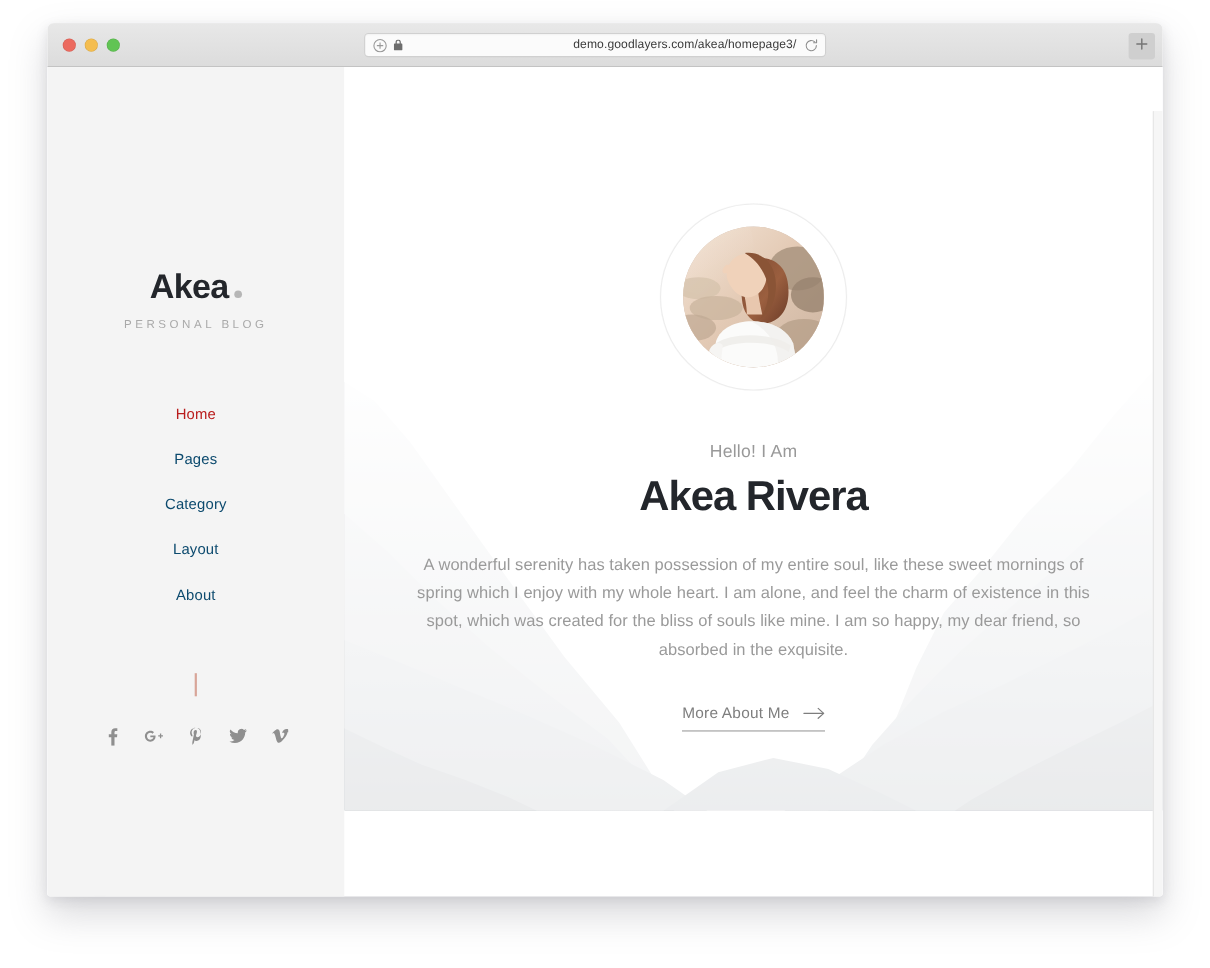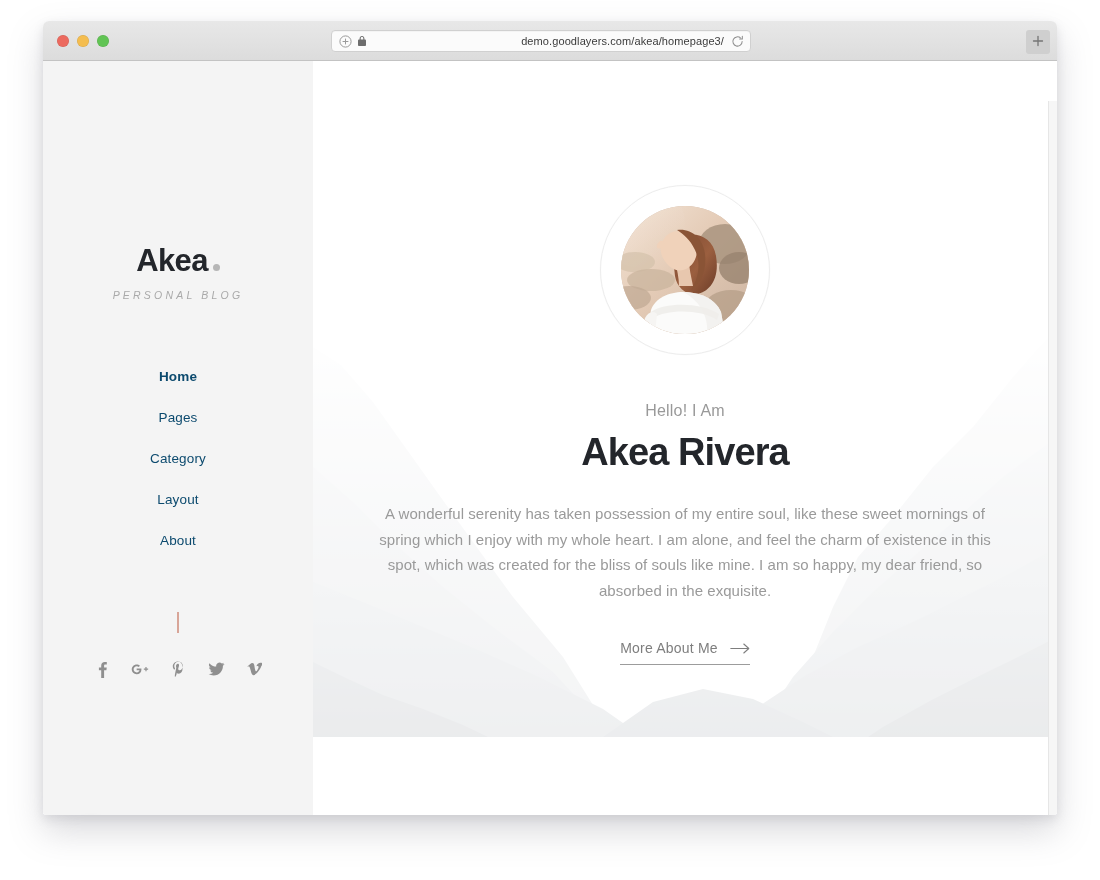--- a/index.html
+++ b/index.html
@@ -136,41 +136,40 @@
     background: #b6b6b6;
     margin-left: 5px;
     vertical-align: baseline;
   }
   .brand-tagline {
     margin-top: 13px;
     font-size: 10.5px;
     letter-spacing: 3.2px;
     color: #a9a9a9;
     font-weight: 400;
-    font-style: italic;
   }
 
   .nav {
     position: absolute;
     top: 295px;
     left: 0; right: 0;
     text-align: center;
   }
   .nav-item {
     display: block;
     font-size: 13.5px;
     color: #0c4a6e;
     padding: 13px 0;
     letter-spacing: 0.15px;
     text-decoration: none;
     cursor: pointer;
   }
   .nav-item.active {
-    color: #0c4a6e;
-    font-weight: 700;
+    color: #b91c1c;
+    font-weight: 400;
   }
 
   .nav-divider {
     position: absolute;
     top: 551px;
     left: 50%;
     margin-left: -1px;
     width: 2px;
     height: 21px;
     background: #d8a598;

